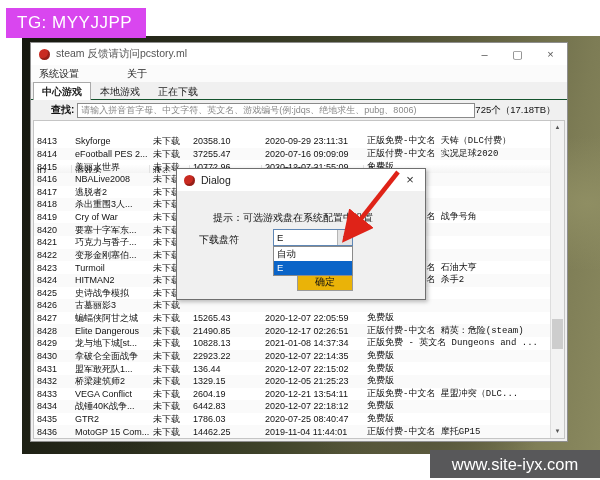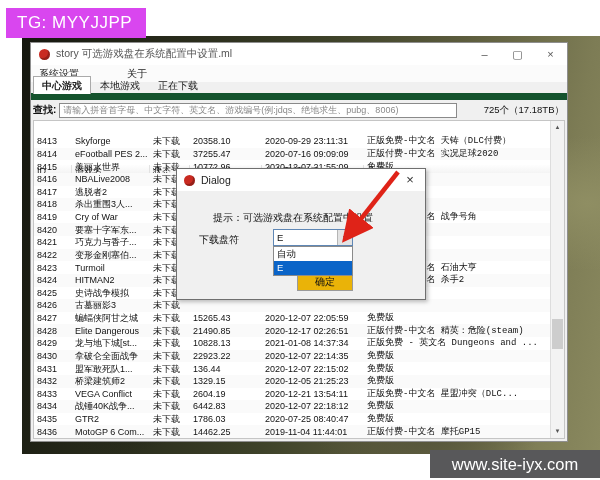--- a/index.html
+++ b/index.html
@@ -25,24 +25,24 @@
     border:1px solid #8f8f8f;z-index:2;}
   .titlebar{position:absolute;left:0;top:0;right:0;height:22px;background:#fff;display:flex;align-items:center;}
   .app-ico{width:11px;height:11px;border-radius:50%;background:#c92a21;margin:0 6px 0 8px;
     box-shadow:inset -2px -2px 0 rgba(0,0,0,.25);}
   .title-text{font-size:10.5px;color:#555;}
   .win-ctrls{margin-left:auto;display:flex;align-items:center;height:100%;}
   .win-btn{width:33px;height:100%;text-align:center;line-height:22px;font-size:11px;color:#555;}
   .menubar{position:absolute;left:0;top:22px;right:0;height:17px;background:#fbfbfb;display:flex;align-items:center;gap:32px;}
   .menu-item{font-size:10px;color:#222;padding:0 8px;}
   .tabbar{position:absolute;left:0;top:39px;right:0;height:18px;background:#f0f0f0;
-    border-bottom:7px solid #14532d;display:flex;align-items:flex-end;padding-left:2px;}
+    border-bottom:1px solid #14532d;display:flex;align-items:flex-end;padding-left:2px;}
   .tab{font-size:10px;color:#222;height:17px;line-height:17px;padding:0 8px;border:1px solid transparent;border-bottom:none;}
   .tab.active{background:#fff;border-color:#aaa;font-weight:bold;margin-bottom:-1px;height:18px;}
-  .searchrow{position:absolute;left:0;top:57px;right:0;height:20px;display:flex;align-items:center;padding:0 0;}
+  .searchrow{position:absolute;left:0;top:57px;right:0;height:20px;display:flex;align-items:center;padding:0 18px;}
   .search-label{font-size:10px;color:#111;font-weight:bold;margin:0 3px 0 2px;white-space:nowrap;}
   .search-input{flex:0 0 398px;height:15px;border:1px solid #8a8a8a;background:#fff;font-size:9px;padding:0 3px;color:#333;}
   .search-input::placeholder{color:#8a8a8a;}
   .count-text{margin-left:auto;font-size:9.5px;color:#111;white-space:nowrap;padding-right:3px;}
 
   
   .table{position:absolute;left:2px;right:2px;top:77px;bottom:2px;background:#fff;border:1px solid #c5c5c5;}
   .thead{position:absolute;left:0;right:4px;top:0;height:13px;display:flex;
     background:linear-gradient(#fefefe,#efefef);border-bottom:1px solid #cfcfcf;margin-top:44px;}
   .th{font-size:9px;color:#222;line-height:12px;padding:0 3px;border-right:1px solid #e2e2e2;
@@ -89,21 +89,21 @@
 
   <div class="photo"></div>
 
   <div class="tg-banner">TG: MYYJJPP</div>
   <div class="site-banner">www.site-iyx.com</div>
 
   <div class="win">
 
     <div class="titlebar">
       <span class="app-ico"></span>
-      <span class="title-text">story 可选游戏盘在系统配置中设置.ml</span>
+      <span class="title-text">steam 反馈请访问pcstory.ml</span>
       <span class="win-ctrls">
         <span class="win-btn">–</span>
         <span class="win-btn">▢</span>
         <span class="win-btn">×</span>
       </span>
     </div>
 
     <div class="menubar">
         <div class="menu-item" style="display: inline-block;">系统设置</div>
         <div class="menu-item" style="display: inline-block;">关于</div>
@@ -310,21 +310,21 @@
           <div class="tr">
             <div class="td c0">8435</div>
             <div class="td c1">GTR2</div>
             <div class="td c2">未下载</div>
             <div class="td c3">1786.03</div>
             <div class="td c4">2020-07-25 08:40:47</div>
             <div class="td c5">免费版</div>
           </div>
           <div class="tr">
             <div class="td c0">8436</div>
-            <div class="td c1">MotoGP 6 Com...</div>
+            <div class="td c1">MotoGP 15 Com...</div>
             <div class="td c2">未下载</div>
             <div class="td c3">14462.25</div>
             <div class="td c4">2019-11-04 11:44:01</div>
             <div class="td c5">正版付费-中文名 摩托GP15</div>
           </div>
         </div>
       <div class="vscroll">
         <div class="sb-up">▲</div>
         <div class="sb-thumb"></div>
         <div class="sb-dn">▼</div>

